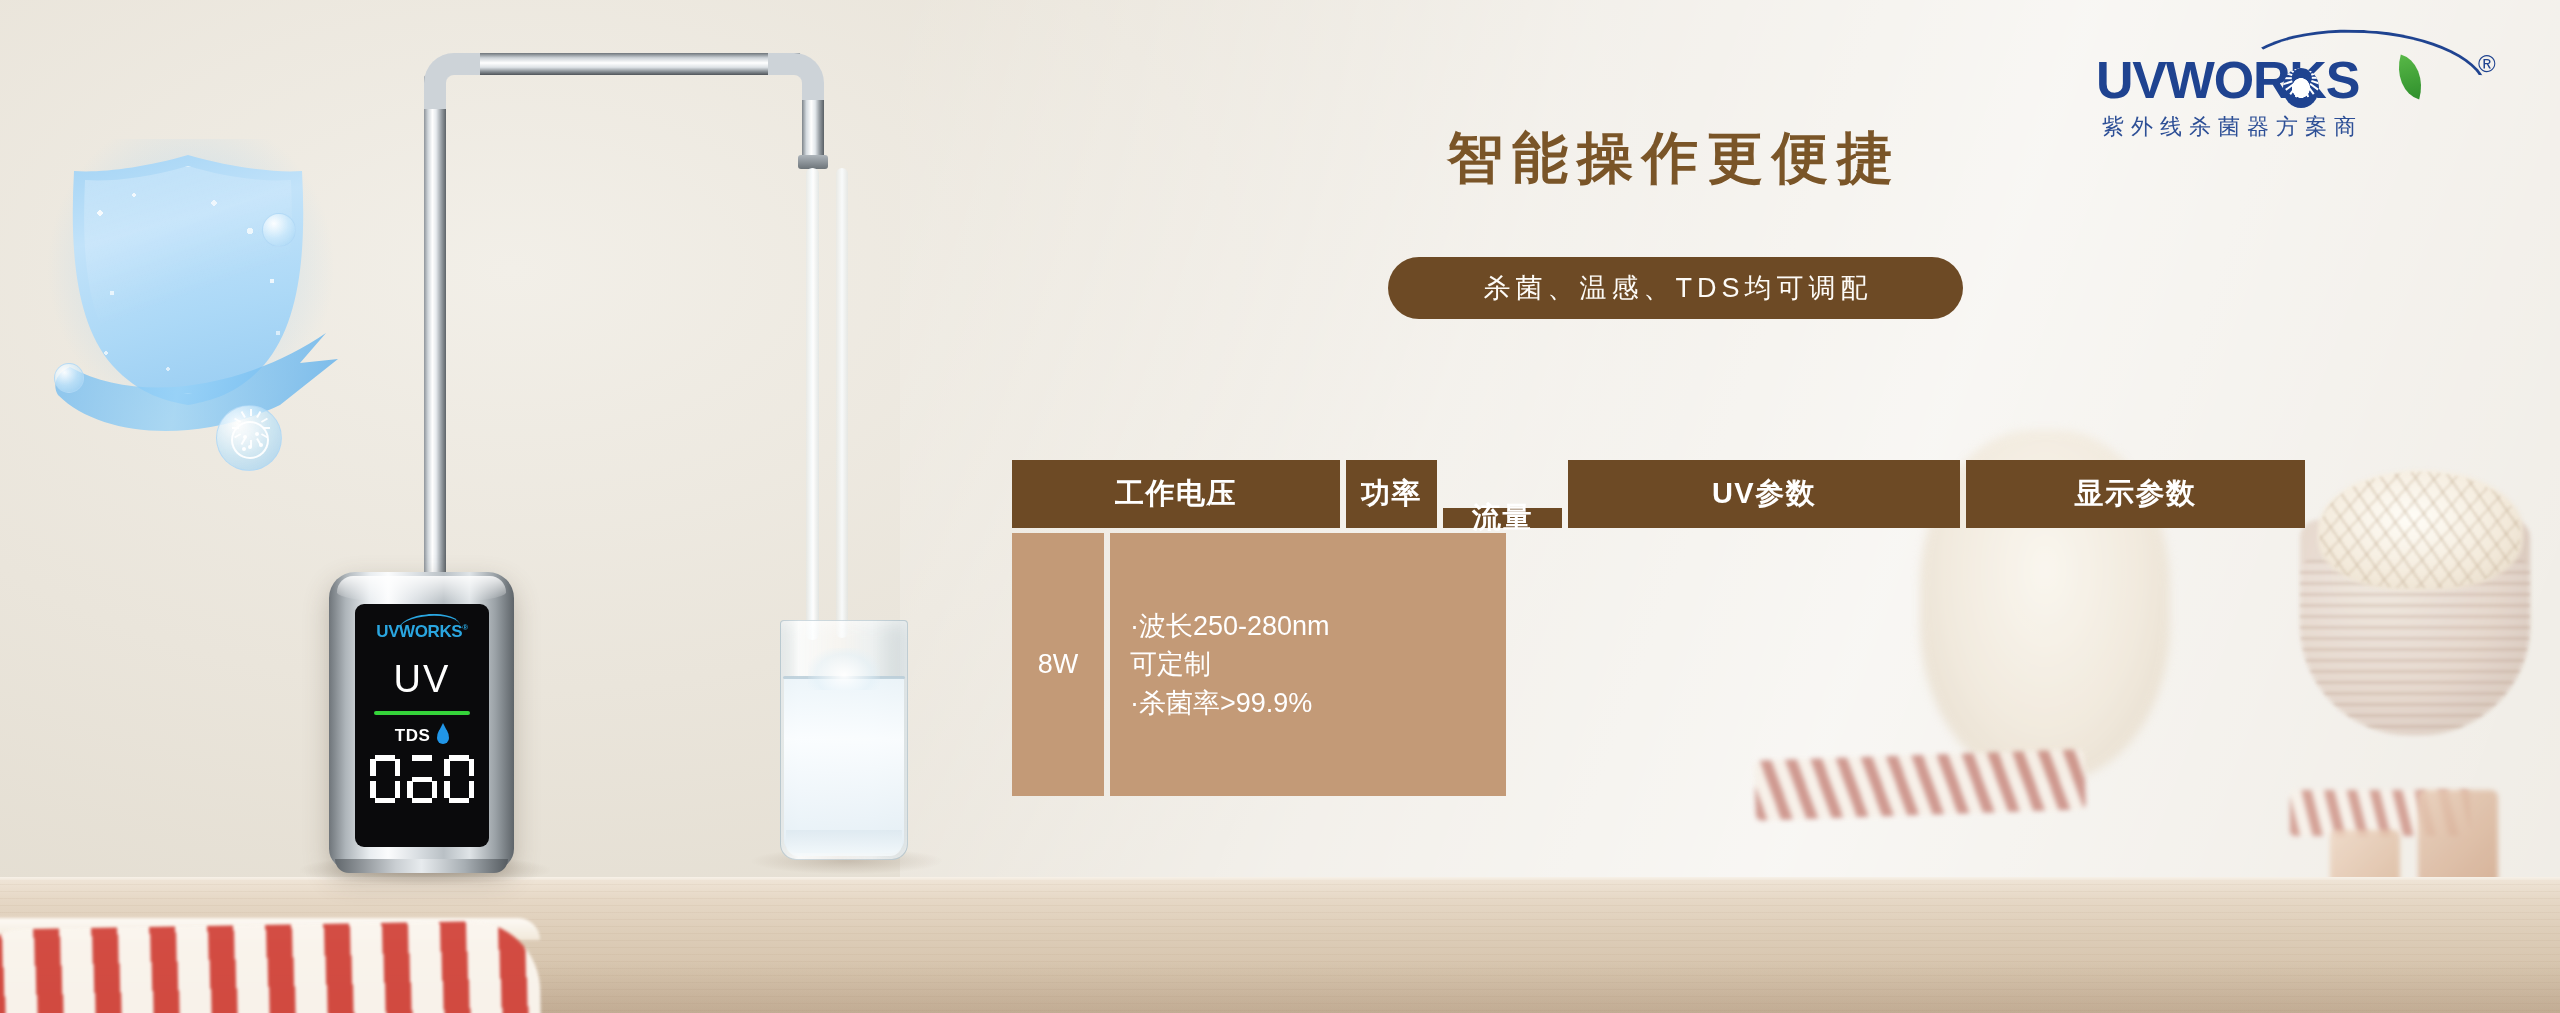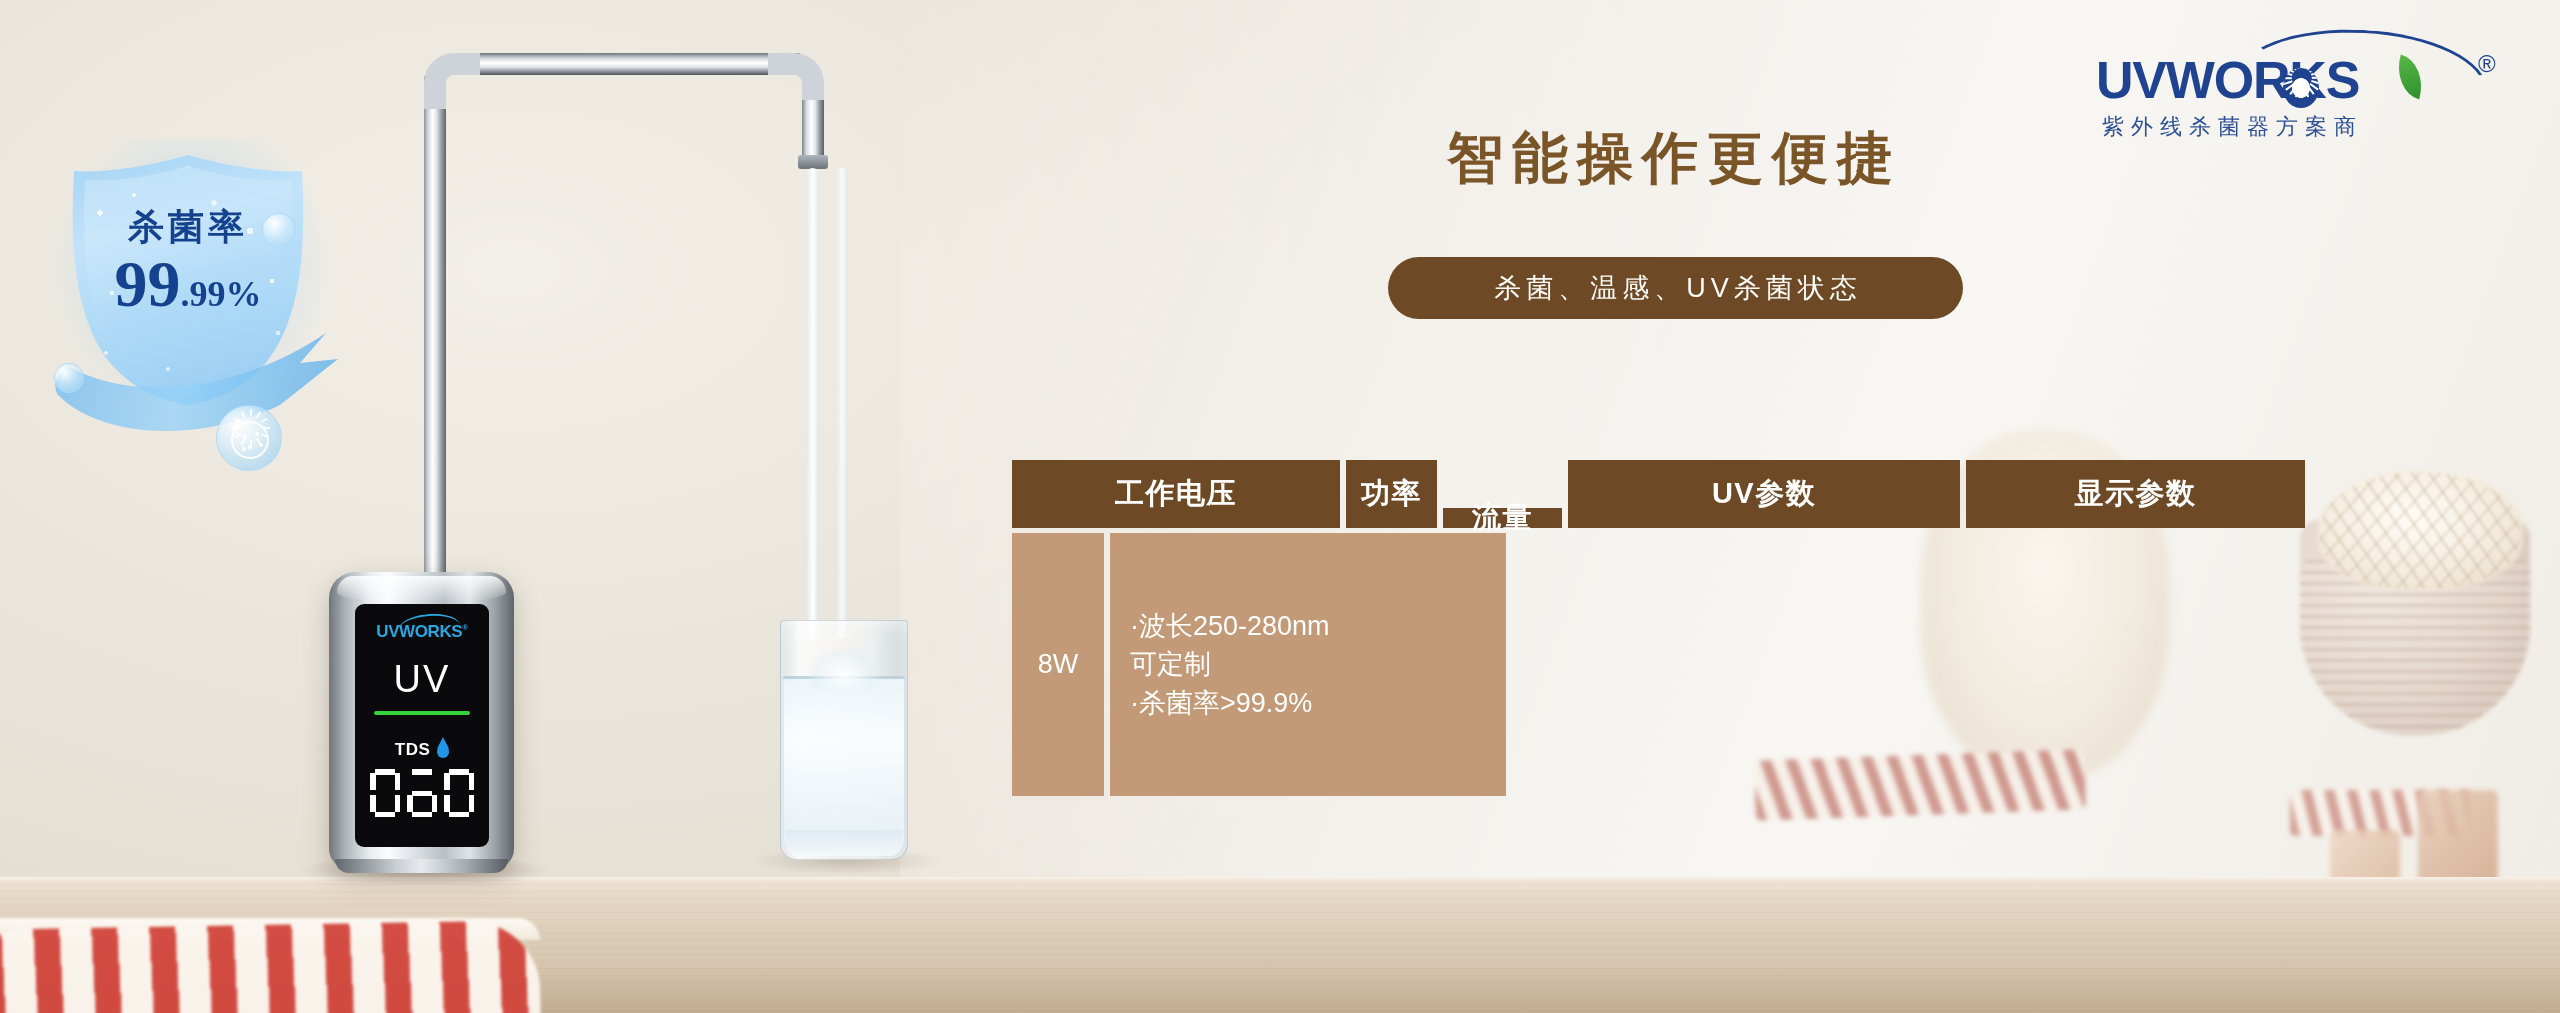--- a/index.html
+++ b/index.html
@@ -181,21 +181,21 @@
     transform:rotate(-4deg);
   }
   .scr-uv {
     margin-top:20px; font-size:38px; color:#fff; font-weight:400;
     letter-spacing:2px; line-height:1;
   }
   .scr-bar {
     margin-top:13px; width:96px; height:4px; background:#35d43a; border-radius:2px;
   }
   .scr-tds-row {
-    margin-top:25px; display:flex; align-items:center; gap:7px;
+    margin-top:11px; display:flex; align-items:center; gap:7px;
   }
   .scr-tds { font-size:17px; color:#fff; font-weight:bold; letter-spacing:.5px; }
   .drop {
     width:12px; height:16px; background:#2196e8;
     border-radius:50% 50% 50% 50% / 62% 62% 38% 38%;
     transform:rotate(0deg); position:relative;
   }
   .drop:before {
     content:""; position:absolute; left:1.5px; top:-5px;
     border-left:4.5px solid transparent; border-right:4.5px solid transparent;
@@ -509,26 +509,20 @@
     </div>
   </div>
 </div>
 
 <div class="badge">
   <div class="shield-glow"></div>
   <div class="shield"></div>
   <div class="shield-specks"></div>
   <div class="shield-inner"></div>
   <div class="ribbon"></div>
-  <div class="shield-text">
-    <div class="shield-cn">杀菌率</div>
-    <div class="shield-num">
-      <span class="big">99</span><span class="small">.99%</span>
-    </div>
-  </div>
   <div class="bubble bub1"></div>
   <div class="bubble bub2"></div>
   <div class="bubble bub3"></div>
   <div class="germ">
       <i style="transform: rotate(0deg);"></i>
       <i style="transform: rotate(30deg);"></i>
       <i style="transform: rotate(60deg);"></i>
       <i style="transform: rotate(90deg);"></i>
       <i style="transform: rotate(120deg);"></i>
       <i style="transform: rotate(150deg);"></i>
@@ -541,21 +535,21 @@
       <b style="left: 10px; top: 12px;"></b>
       <b style="left: 22px; top: 9px;"></b>
       <b style="left: 15px; top: 22px;"></b>
       <b style="left: 26px; top: 20px;"></b>
       <b style="left: 9px; top: 24px;"></b>
     </div>
 </div>
 
 <div class="headline">智能操作更便捷</div>
 <div class="pill">
-  <span>杀菌、温感、UV杀菌状态</span>
+  <span>杀菌、温感、TDS均可调配</span>
 </div>
 
 <div class="spec">
   <div class="spec-row spec-head">
     <div class="hcell c1">工作电压</div>
     <div class="hcell c2">功率</div>
     <div class="hcell c3">流量</div>
     <div class="hcell c5">UV参数</div>
     <div class="hcell c4">显示参数</div>
   </div>

